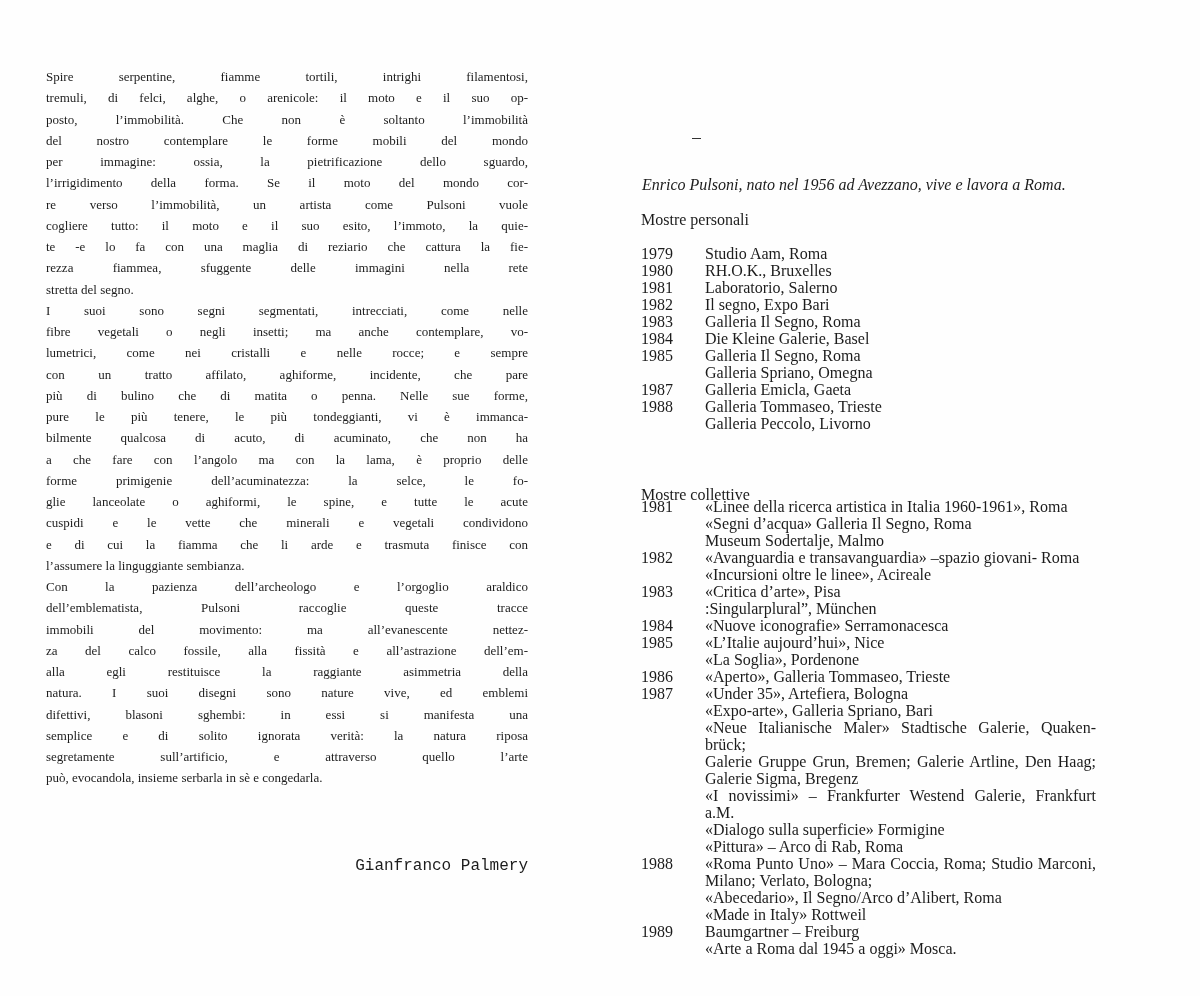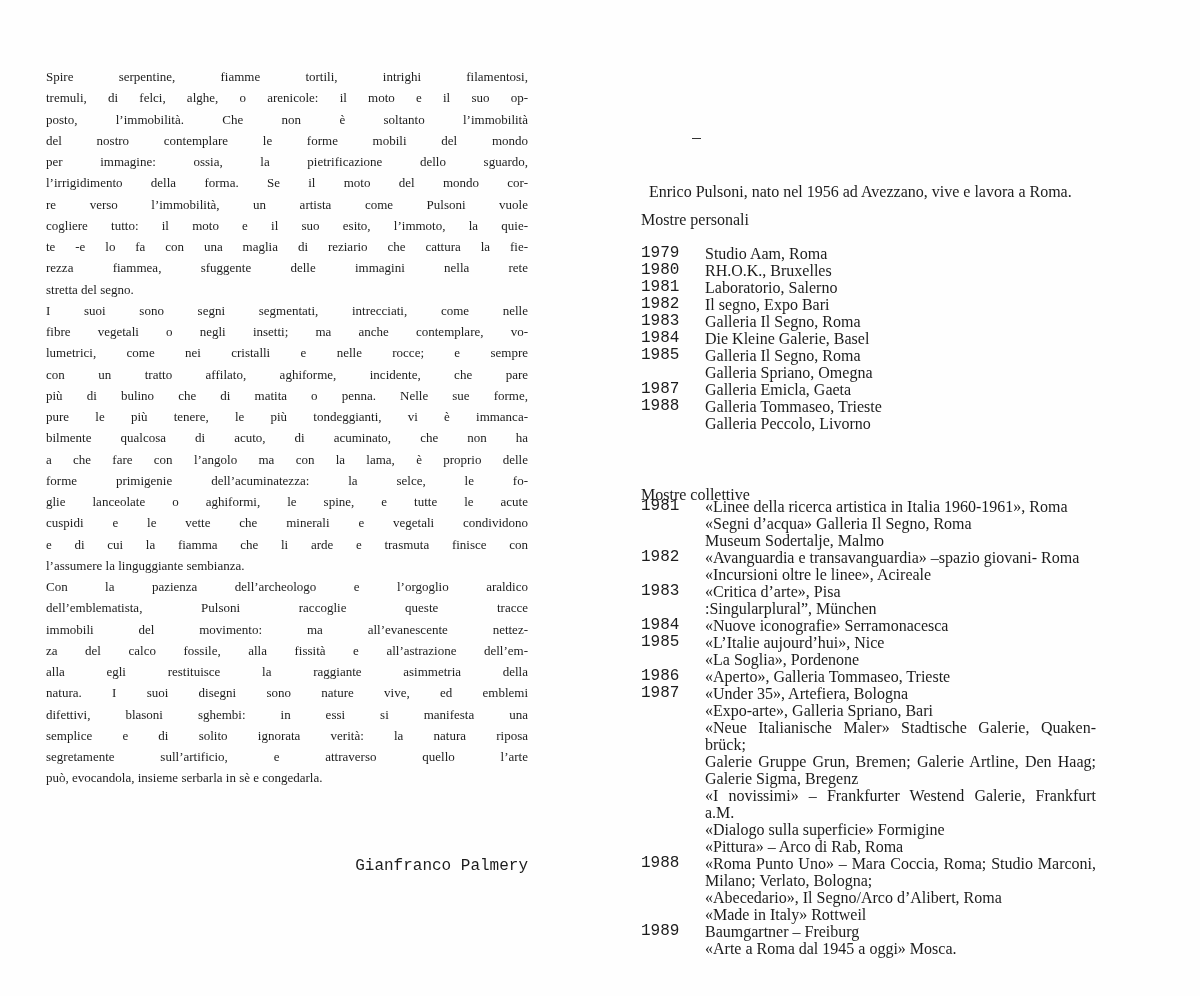--- a/index.html
+++ b/index.html
@@ -24,28 +24,28 @@
     text-align: right; font-size: 16px; font-family: Liberation Mono, monospace;
   }
   .dash {
     position: absolute; left: 692px; top: 138px; width: 9px; height: 1px;
     background: #333;
   }
   .right-col {
     position: absolute; left: 641px; top: 175px; width: 455px;
     font-size: 16px; line-height: 17px;
   }
-  .bio { margin: 8px; height: 17px; }
+  .bio { margin: 1px; height: 17px; font-style: italic; }
   .section-title { margin: 0; height: 17px; }
   .title-personal { position: absolute; top: 36px; left: 0; }
   .list-personal { position: absolute; top: 70px; left: 0; width: 455px; }
   .title-collective { position: absolute; top: 289px; left: 0; margin-top: 22px; }
   .list-collective { position: absolute; top: 323px; left: 0; width: 455px; }
   .entry { display: flex; }
-  .entry .year { width: 42px; flex: 0 0 42px; font-family: Liberation Mono, monospace; }
+  .entry .year { width: 42px; flex: 0 0 42px; }
   .entry .desc { flex: 1; margin-left: 22px; }
   .entry .desc .l { display: block; white-space: nowrap; height: 17px; }
   .entry .desc .l.j { text-align: justify; text-align-last: justify; white-space: normal; }
 </style>
 </head>
 <body>
 
 <div class="left-col" id="essay">
     <span class="line">Spire serpentine, fiamme tortili, intrighi filamentosi,</span>
     <span class="line">tremuli, di felci, alghe, o arenicole: il moto e il suo op-</span>

